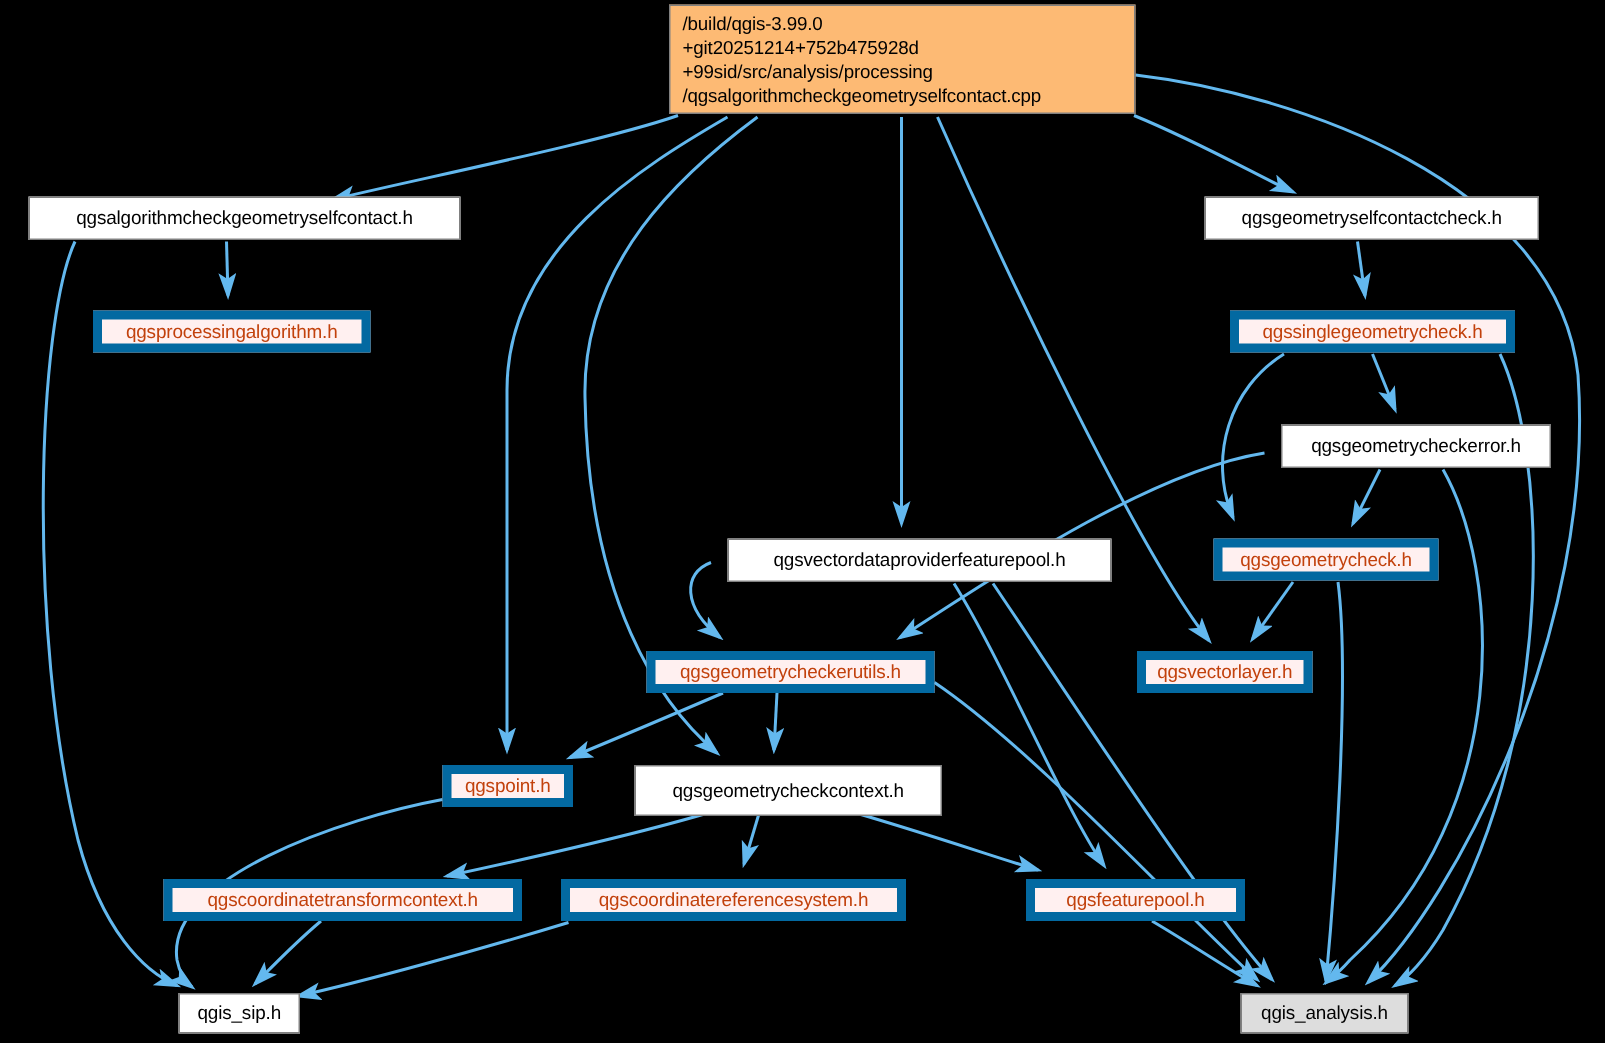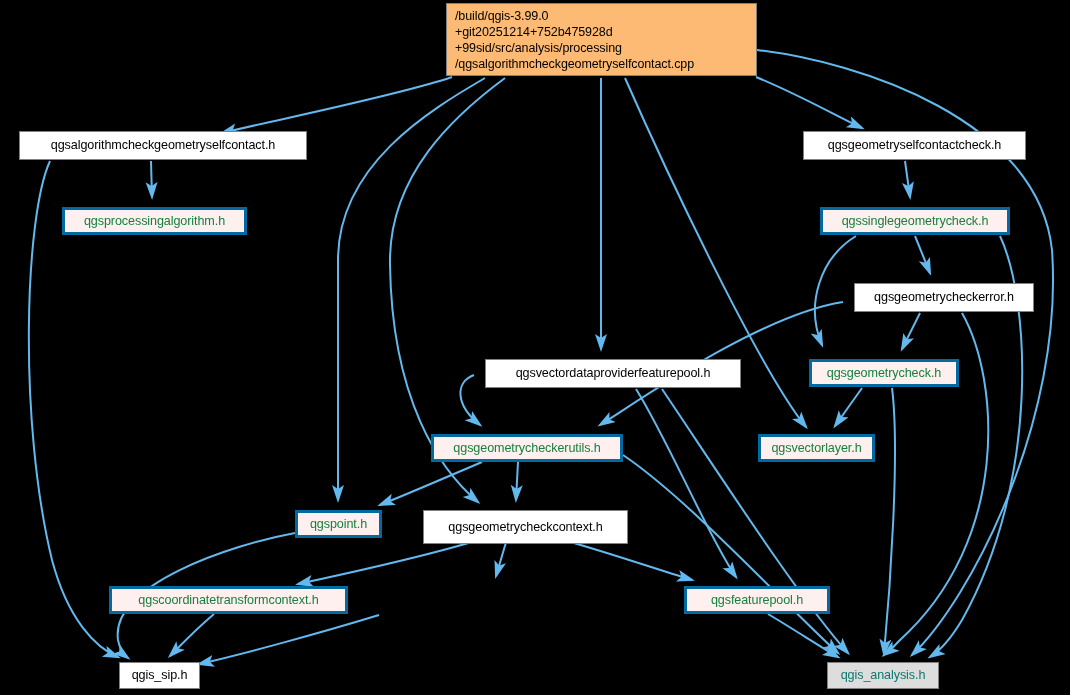--- a/index.html
+++ b/index.html
@@ -53,28 +53,28 @@
     background: #ffffff;
     border: 1px solid #808080;
     color: #000000;
     font-size: 12.6px;
     margin-left: 11px;
   }
   
   .n-lib {
     background: #dddddd;
     border: 1px solid #808080;
-    color: #0f766e;
+    color: #000000;
     font-size: 12.6px;
   }
   
   .n-red {
     background: #fff0f0;
-    border: 3px solid #0369a1;
-    color: #15803d;
+    border: 6px solid #0369a1;
+    color: #c2410c;
     font-size: 12.6px;
   }
 </style>
 </head>
 <body>
 
 <div id="graph-root">
   <svg id="edges" viewBox="0 0 1070 695" xmlns="http://www.w3.org/2000/svg">
     <defs>
       <marker id="arrow" markerWidth="9" markerHeight="9" refX="7.5" refY="3" orient="auto" markerUnits="strokeWidth">
@@ -195,20 +195,23 @@
   </div>
 
   <div class="node n-plain" style="left:412px; top:510px; width:205px; height:34px;">
     <span class="node-label">qgsgeometrycheckcontext.h</span>
   </div>
 
   <div class="node n-red" style="left:109px; top:586px; width:239px; height:28px;">
     <span class="node-label">qgscoordinatetransformcontext.h</span>
   </div>
 
+  <div class="node n-red" style="left:374px; top:586px; width:230px; height:28px;">
+    <span class="node-label">qgscoordinatereferencesystem.h</span>
+  </div>
 
   <div class="node n-red" style="left:684px; top:586px; width:146px; height:28px;text-align:center;">
     <span class="node-label">qgsfeaturepool.h</span>
   </div>
 
   <div class="node n-plain" style="left:108px; top:662px; width:81px; height:27px;">
     <span class="node-label">qgis_sip.h</span>
   </div>
 
   <div class="node n-lib" style="left:827px; top:662px; width:112px; height:27px;">

